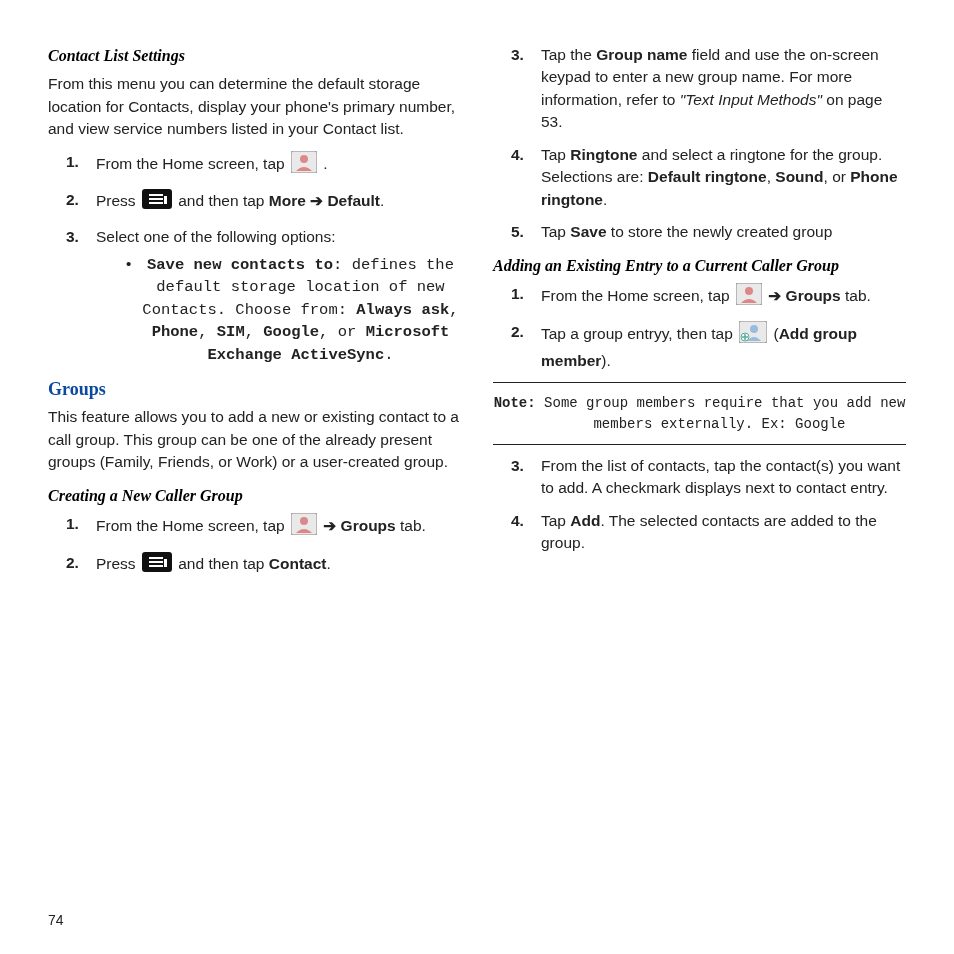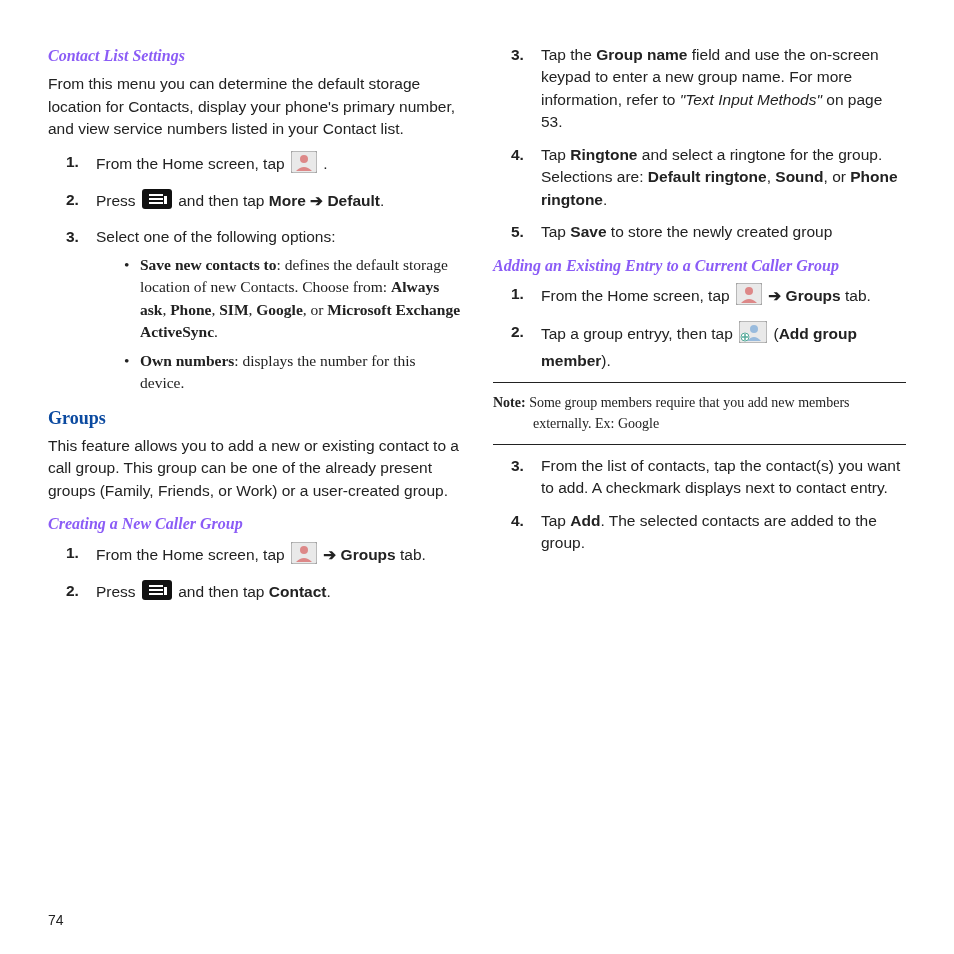--- a/index.html
+++ b/index.html
@@ -22,33 +22,33 @@
   }
   .col {
     flex: 1;
     font-size: 15.5px;
     line-height: 1.45;
   }
   .h3 {
     font-family: Georgia, 'Times New Roman', serif;
     font-style: italic;
     font-weight: bold;
-    color: #8b5cf6;
+    color: #000000;
     font-size: 16px;
     margin: 4px 0 6px 0;
   }
   .h2 {
     font-family: Georgia, 'Times New Roman', serif;
     font-weight: bold;
     color: #0b4aa0;
     font-size: 18px;
     margin: 10px 0 4px 0;
   }
   p { margin: 4px 1px 10px 0; }
-  .narrow { font-stretch: condensed; font-family: Liberation Serif, serif; }
+  .narrow { font-stretch: condensed; font-family: Liberation Mono, monospace; text-align: center; }
   ol {
     list-style: none;
     padding: 0;
     margin: 4px 0 4px 18px;
   }
   ol > li {
     margin-bottom: 10px;
     position: relative;
     padding-left: 30px;
   }
@@ -137,23 +137,20 @@
       <b>More</b>
       <span class="arrow"> ➔ </span>
       <b>Default</b><span>.</span>
     </li>
     <li><span class="num">3.</span>
       <span>Select one of the following options:</span>
       <ul class="bullets narrow">
         <li>
           <b>Save new contacts to</b><span>: defines the default storage location of new Contacts. Choose from: </span><b>Always ask</b>, <b>Phone</b>, <b>SIM</b>, <b>Google</b><span>, or </span><b>Microsoft Exchange ActiveSync</b><span>.</span>
         </li>
-        <li>
-          <b>Own numbers</b><span>: displays the number for this device.</span>
-        </li>
       </ul>
     </li>
   </ol>
 
   <div class="h2">Groups</div>
   <p>This feature allows you to add a new or existing contact to a call group. This group can be one of the already present groups (Family, Friends, or Work) or a user-created group.</p>
 
   <div class="h3">Creating a New Caller Group</div>
   <ol>
     <li><span class="num">1.</span>

